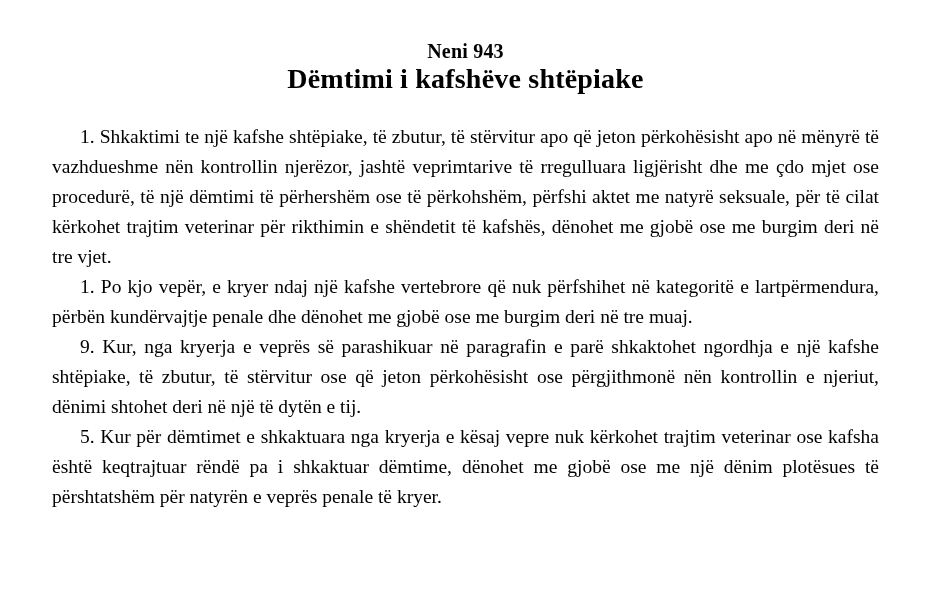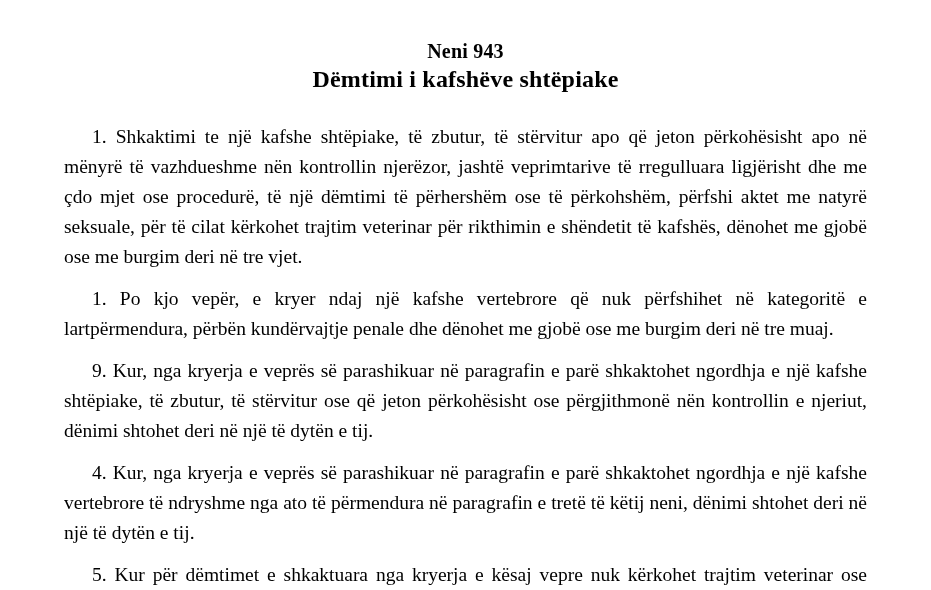--- a/index.html
+++ b/index.html
@@ -26,47 +26,46 @@
     text-align: center;
     font-weight: bold;
     font-size: 20px;
     line-height: 26px;
     margin: 0;
     letter-spacing: 0.2px;
   }
   .doc-subtitle {
     text-align: center;
     font-weight: bold;
-    font-size: 24px;
+    font-size: 28px;
     line-height: 26px;
     margin: 2px 0 0 0;
     letter-spacing: 0.2px;
   }
   .body-text {
     margin-top: 30px;
   }
   .para {
     text-align: justify;
     text-justify: inter-word;
     font-size: 19.5px;
     line-height: 30px;
-    margin: 12px;
+    margin: 0;
     text-indent: 28px;
     hyphens: none;
   }
 </style>
 </head>
 <body>
 
 <div class="page">
 
   <h1 class="doc-title">Neni 943</h1>
   <h2 class="doc-subtitle">Dëmtimi i kafshëve shtëpiake</h2>
 
   <div class="body-text">
     <p class="para">1. Shkaktimi te një kafshe shtëpiake, të zbutur, të stërvitur apo që jeton përkohësisht apo në mënyrë të vazhdueshme nën kontrollin njerëzor, jashtë veprimtarive të rregulluara ligjërisht dhe me çdo mjet ose procedurë, të një dëmtimi të përhershëm ose të përkohshëm, përfshi aktet me natyrë seksuale, për të cilat kërkohet trajtim veterinar për rikthimin e shëndetit të kafshës, dënohet me gjobë ose me burgim deri në tre vjet.</p>
     <p class="para">1. Po kjo vepër, e kryer ndaj një kafshe vertebrore që nuk përfshihet në kategoritë e lartpërmendura, përbën kundërvajtje penale dhe dënohet me gjobë ose me burgim deri në tre muaj.</p>
     <p class="para">9. Kur, nga kryerja e veprës së parashikuar në paragrafin e parë shkaktohet ngordhja e një kafshe shtëpiake, të zbutur, të stërvitur ose që jeton përkohësisht ose përgjithmonë nën kontrollin e njeriut, dënimi shtohet deri në një të dytën e tij.</p>
-    <p class="para">4. Kur, nga kryerja e veprës së parashikuar në paragrafin e parë shkaktohet ngordhja e një kafshe vertebrore të ndryshme nga ato të përmendura në paragrafin e tretë të këtij neni, dënimi shtohet deri në një të dytën e tij.</p>
     <p class="para">5. Kur për dëmtimet e shkaktuara nga kryerja e kësaj vepre nuk kërkohet trajtim veterinar ose kafsha është keqtrajtuar rëndë pa i shkaktuar dëmtime, dënohet me gjobë ose me një dënim plotësues të përshtatshëm për natyrën e veprës penale të kryer.</p>
   </div>
 
 </div>
 
 </body></html>

